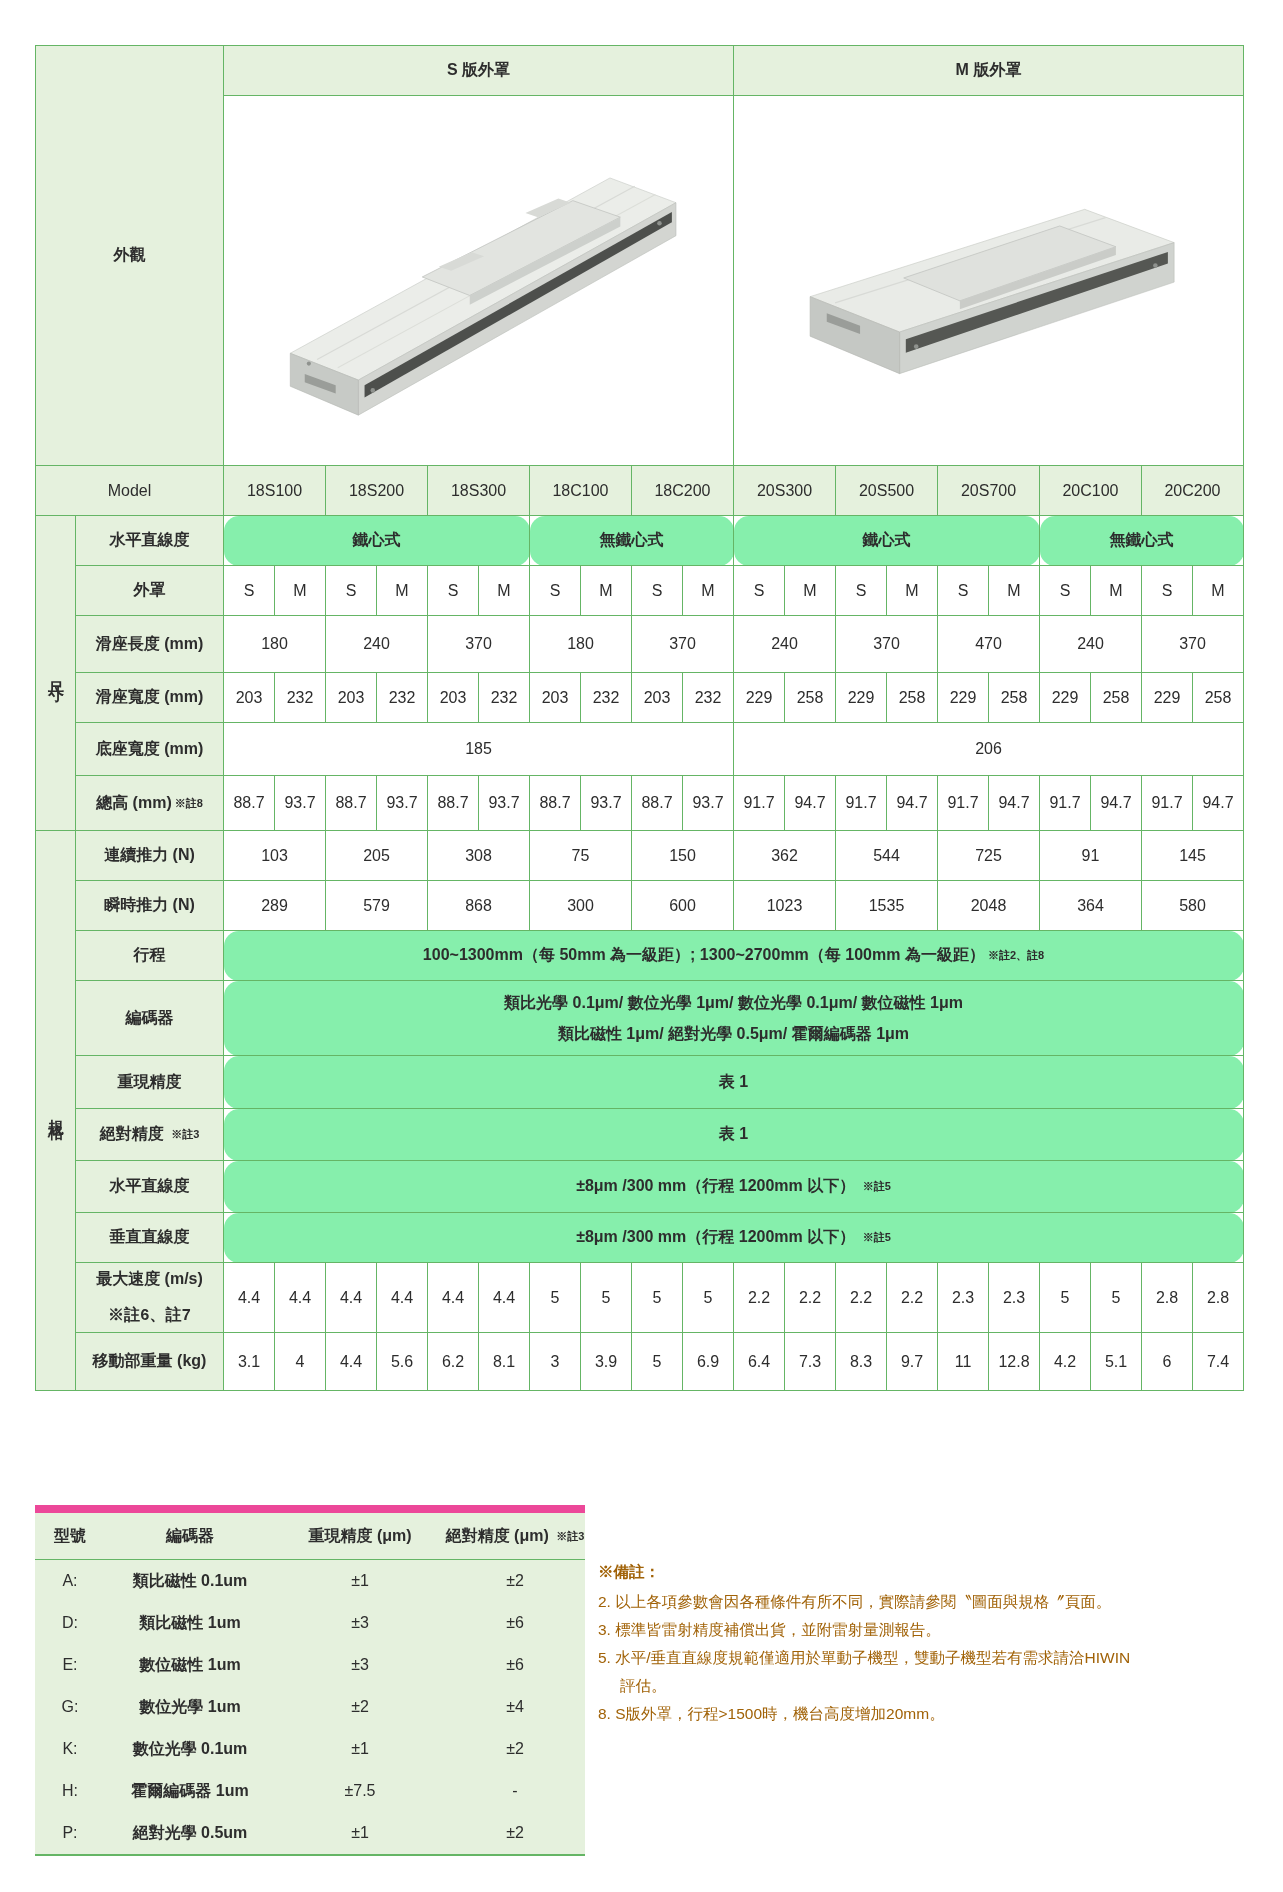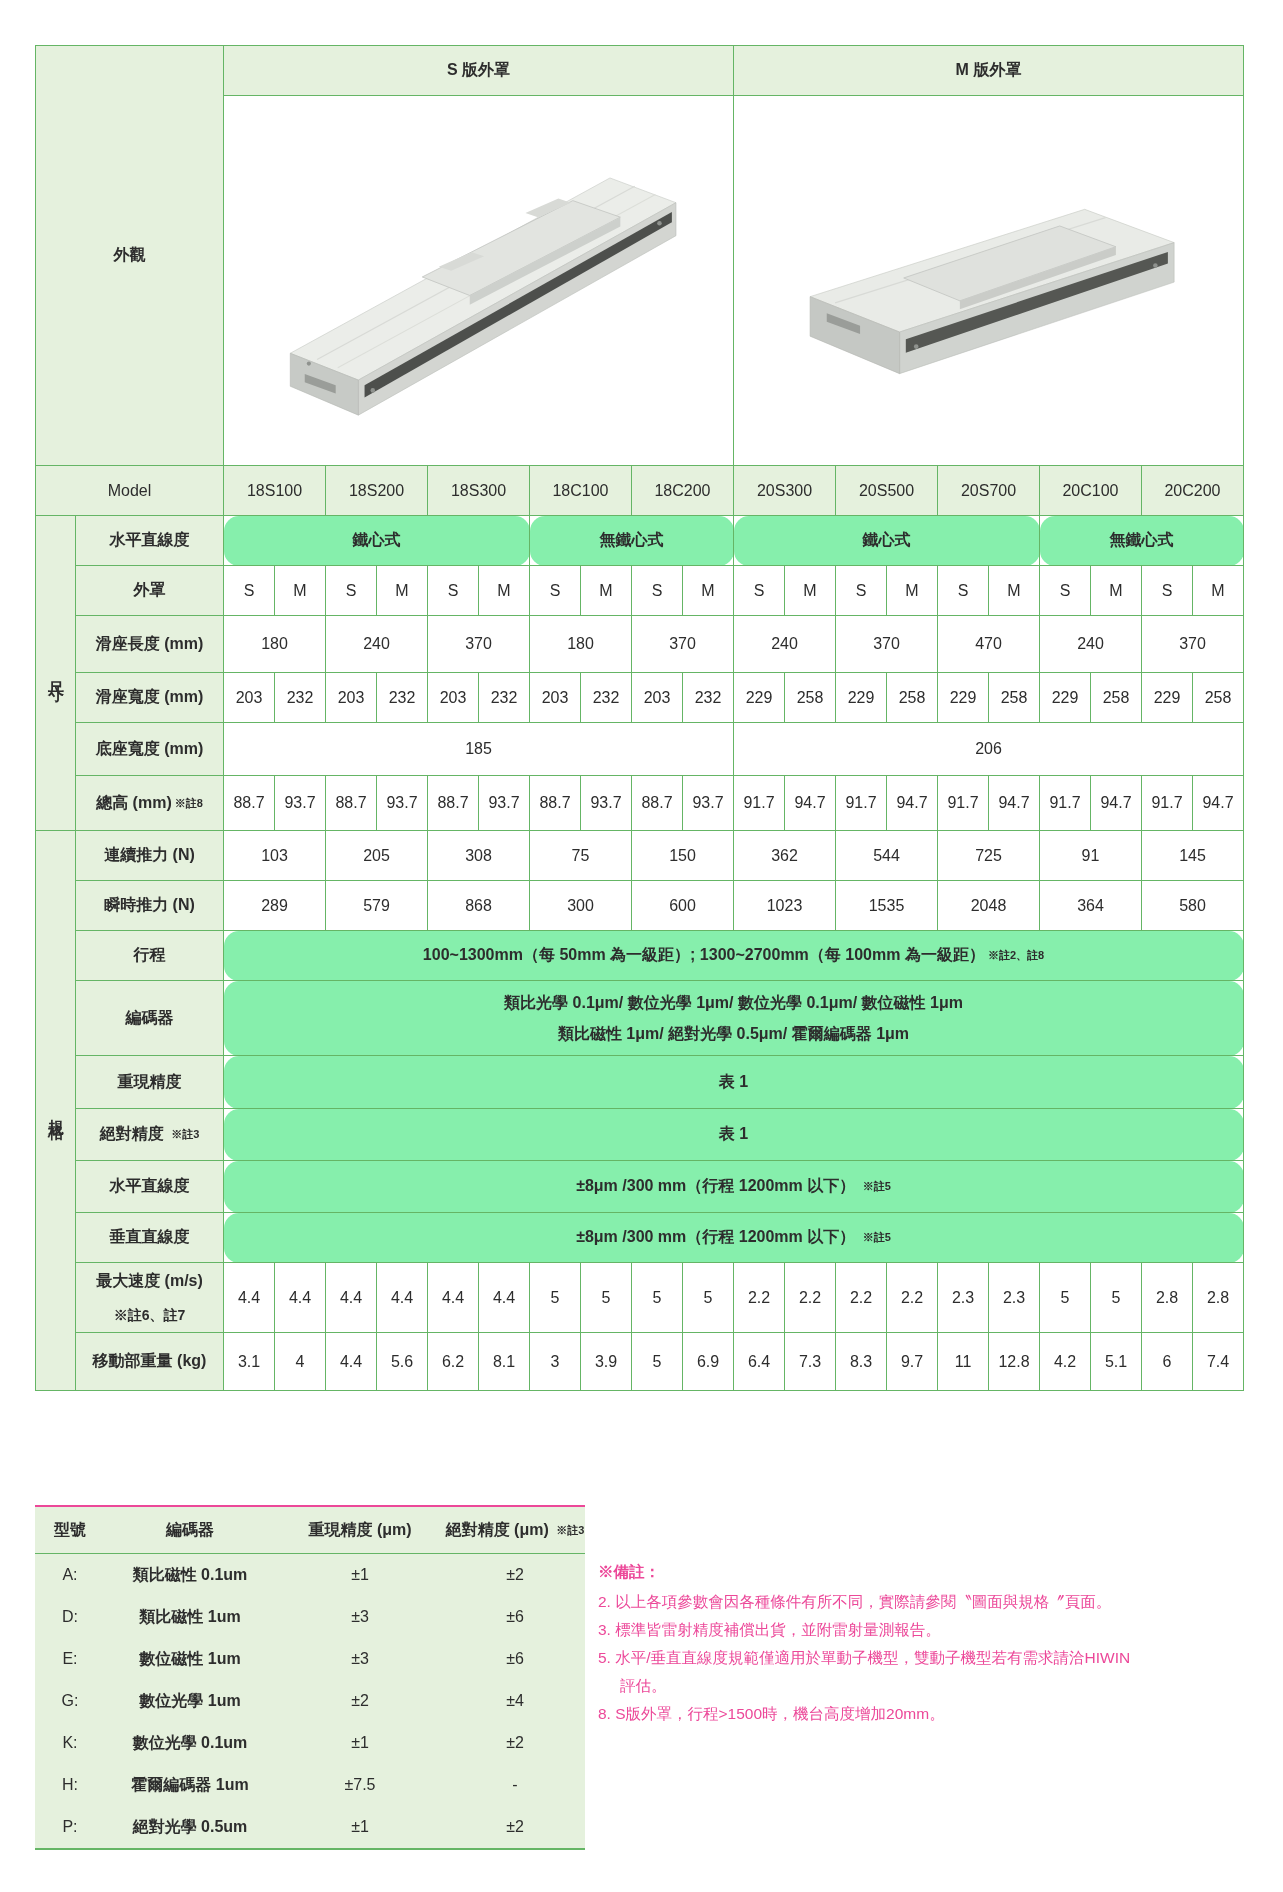--- a/index.html
+++ b/index.html
@@ -10,28 +10,28 @@
   table{border-collapse:collapse;table-layout:fixed;}
   .main-table{position:absolute;left:35px;top:45px;}
   .main-table td{border:1px solid #65b565;text-align:center;vertical-align:middle;padding:0;font-size:16px;overflow:hidden;}
   .lc{background:#e5f1dd;font-weight:bold;font-size:17px;}
   .mc{background:#e5f1dd;font-weight:normal;font-size:16px;}
   .dc{background:#ffffff;font-weight:normal;}
   .sc{background:#e5f1dd;font-weight:bold;font-size:19px;writing-mode:vertical-rl;text-orientation:upright;letter-spacing:5px;}
   .fs{background:#86efac;font-weight:bold;font-size:16.5px;border-radius:15px;}
   .photo-cell{background:#ffffff;}
   .nsup{font-size:11px;font-weight:bold;vertical-align:1px;margin-left:3px;letter-spacing:0;}
-  .lbl2{font-size:14px;font-weight:bold;margin-top:15px;}
+  .lbl2{font-size:16px;font-weight:bold;margin-top:15px;font-family:Liberation Mono, monospace;}
   .enc-line{line-height:31px;font-weight:bold;}
-  .enc-table{position:absolute;left:35px;top:1505px;background:#e5f1dd;border-top:2px solid #ec4899;border-bottom:2px solid #65b565;}
+  .enc-table{position:absolute;left:35px;top:1505px;background:#e5f1dd;border-top:8px solid #ec4899;border-bottom:2px solid #65b565;}
   .enc-table td{font-size:16px;text-align:center;vertical-align:middle;padding:0;}
   .enc-table .hrow td{font-weight:bold;border-bottom:1px solid #65b565;height:46px;}
   .enc-table .brow td{height:42px;}
   .enc-name{font-weight:bold;}
-  .notes{position:absolute;left:598px;top:1558px;width:540px;font-size:15.5px;line-height:28px;color:#ec4899;}
+  .notes{position:absolute;left:598px;top:1558px;width:540px;font-size:15.5px;line-height:28px;color:#a16207;}
   .notes-title{font-weight:bold;margin-bottom:2px;}
   .note-item{padding-left:22px;text-indent:-22px;}
 </style>
 </head>
 <body>
 
 <table class="main-table">
   <colgroup>
     <col style="width:40px">
       <col style="width:148px">

